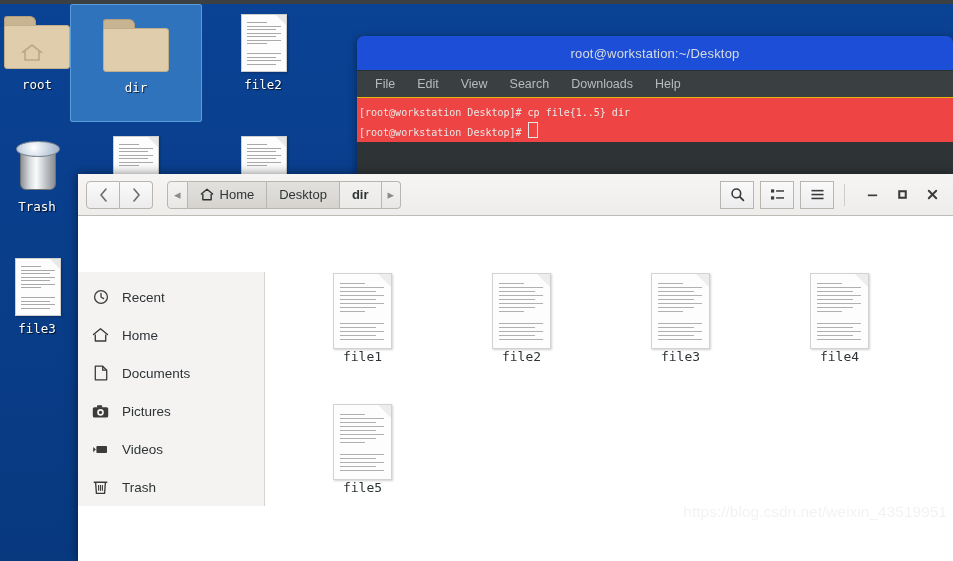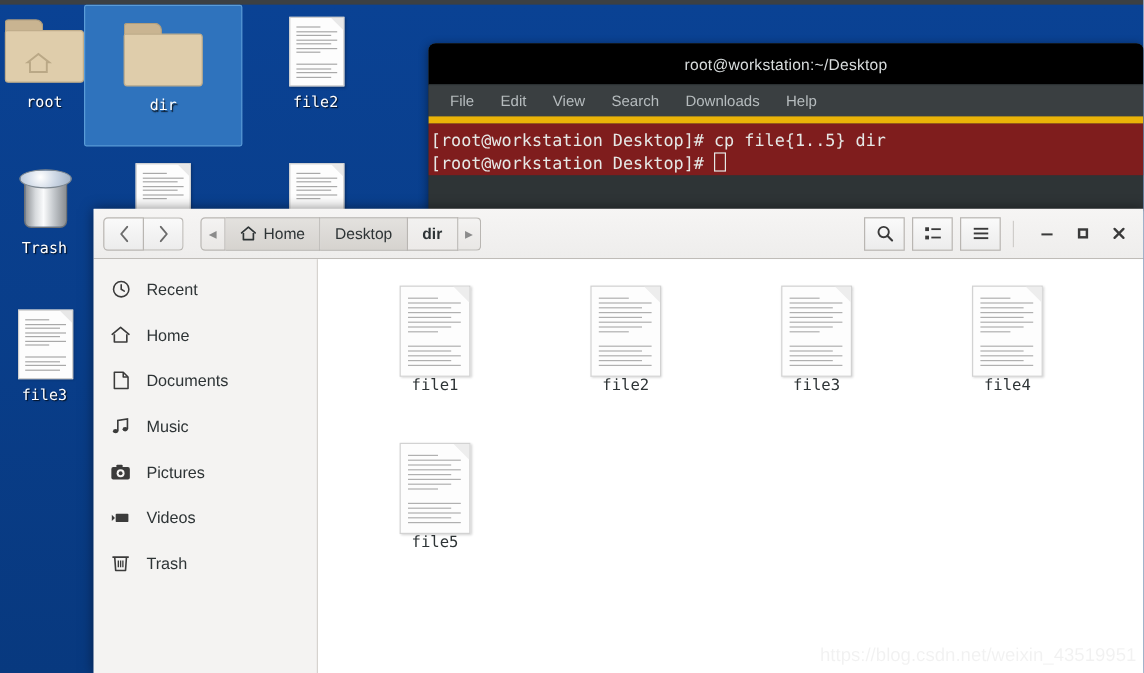--- a/index.html
+++ b/index.html
@@ -114,43 +114,43 @@
   #terminal {
     position: absolute;
     left: 357px; top: 36px; width: 596px; height: 140px;
     background: #2e3436;
     border-radius: 6px 6px 0 0;
     box-shadow: 0 2px 8px rgba(0,0,0,.45);
     overflow: hidden;
   }
   #term-titlebar {
     height: 34px;
-    background: #000000;
+    background: #1d4ed8;
     border-radius: 6px 6px 0 0;
     border-bottom: 1px solid #2b3032;
     display: flex; align-items: center; justify-content: center;
   }
   #term-title {
     color: #d8dcdd; font-size: 13px; letter-spacing: .2px;
   }
   #term-menubar {
     height: 26px;
     background: #3a3f41;
     display: flex; align-items: center;
     padding-left: 18px;
-    border-bottom: 6px solid #eab308;
+    border-bottom: 1px solid #eab308;
   }
   #term-menubar .mi {
     color: #b6bcbe; font-size: 12.5px; margin-right: 22px; cursor: default;
   }
   #term-body {
-    background: #7f1d1d;
+    background: #ef4444;
     padding: 6px 0 0 2px;
     font-family: "DejaVu Sans Mono", monospace;
-    font-size: 14px;
+    font-size: 10px;
     line-height: 18px;
     color: #e6e8e6;
   }
   #term-body .line { white-space: pre; }
   .cursor-block {
     display: inline-block; width: 8px; height: 14px;
     border: 1px solid #e6e8e6; vertical-align: -2px;
   }
 
   
@@ -211,21 +211,21 @@
   #fm-header-spacer { flex: 1; }
   #fm-right-buttons { display: flex; align-items: center; gap: 6px; }
   #fm-right-buttons .fm-btn { width: 32px; }
   #wincontrols { display: flex; align-items: center; margin-left: 10px;
                  border-left: 1px solid #cfcdca; padding-left: 12px; height: 22px;}
   #wincontrols .wc {
     width: 30px; height: 24px; display:flex; align-items:center; justify-content:center;
     color: #3a3a3a; font-size: 13px; cursor: default;
   }
 
-  #fm-body { display: flex; height: 346px; }
+  #fm-body { display: flex; height: 346px; align-items: center; }
   #fm-sidebar {
     width: 187px;
     background: #f4f3f2;
     border-right: 1px solid #d6d3cf;
     padding-top: 6px;
     box-sizing: border-box;
   }
   .side-item {
     height: 38px; display: flex; align-items: center;
     padding-left: 14px; gap: 13px;
@@ -533,30 +533,20 @@
           <span class="sicon">
             <svg width="14" height="16" viewBox="0 0 14 16">
               <path d="M1.3 1.2 L8.7 1.2 L12.7 5.2 L12.7 14.8 L1.3 14.8 Z" fill="none" stroke="#3b3b3b" stroke-width="1.3" stroke-linejoin="round"></path>
               <path d="M8.7 1.2 L8.7 5.2 L12.7 5.2" fill="none" stroke="#3b3b3b" stroke-width="1.3" stroke-linejoin="round"></path>
             </svg>
           </span>
           <span>Documents</span>
         </div>
 
 
-        <div class="side-item">
-          <span class="sicon">
-            <svg width="17" height="16" viewBox="0 0 17 16">
-              <path d="M6.2 12.2 L6.2 3.4 L14.2 2.1 L14.2 10.6" fill="none" stroke="#3b3b3b" stroke-width="1.35"></path>
-              <ellipse cx="4.3" cy="12.3" rx="2.2" ry="1.8" fill="#3b3b3b"></ellipse>
-              <ellipse cx="12.3" cy="10.7" rx="2.2" ry="1.8" fill="#3b3b3b"></ellipse>
-            </svg>
-          </span>
-          <span>Music</span>
-        </div>
 
         <div class="side-item">
           <span class="sicon">
             <svg width="17" height="15" viewBox="0 0 17 15">
               <rect x="0.8" y="3.2" width="15.4" height="10.4" rx="1.6" fill="#3b3b3b"></rect>
               <rect x="5" y="1.2" width="5.2" height="2.6" rx="0.8" fill="#3b3b3b"></rect>
               <circle cx="8.5" cy="8.4" r="3.3" fill="#f4f3f2"></circle>
               <circle cx="8.5" cy="8.4" r="1.6" fill="#3b3b3b"></circle>
             </svg>
           </span>

